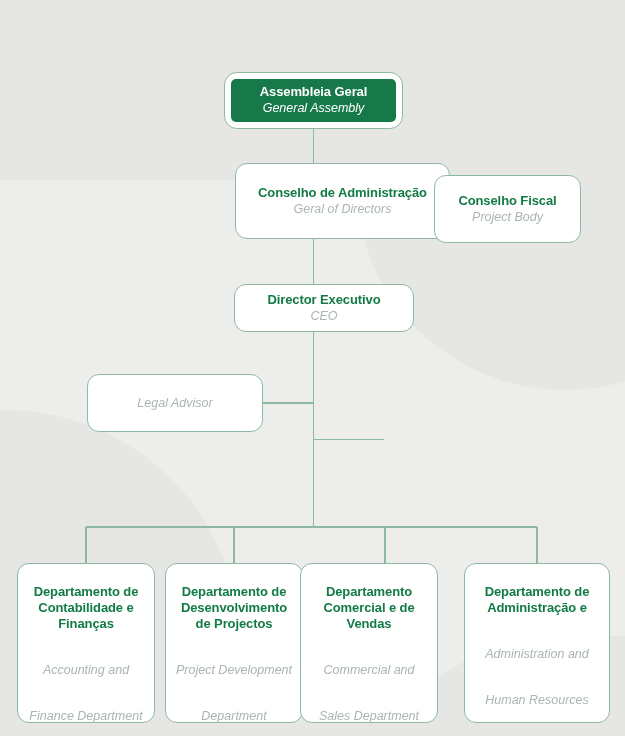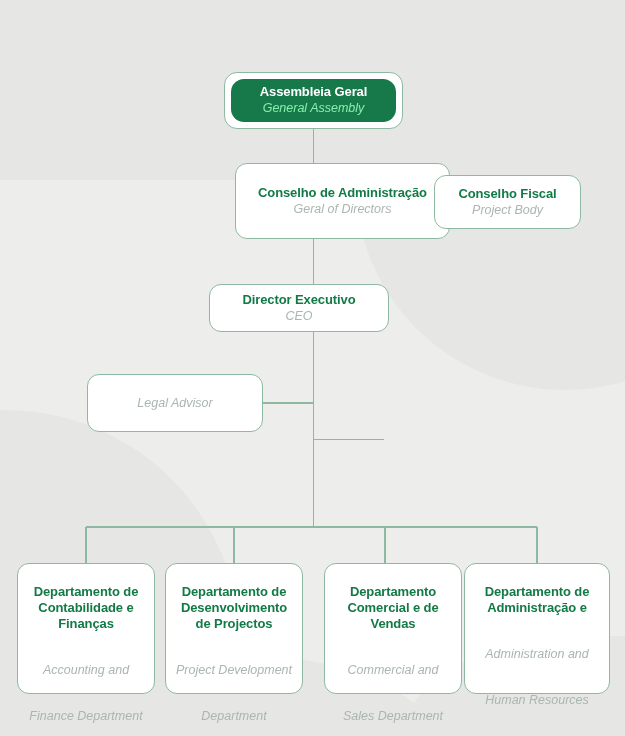--- a/index.html
+++ b/index.html
@@ -111,72 +111,72 @@
     top: 72px;
     width: 179px;
     height: 57px;
     padding: 6px;
     border-radius: 13px;
   }
   .green-plate {
     width: 100%;
     height: 100%;
     background: #17794a;
-    border-radius: 13px;
+    border-radius: 5px;
     display: flex;
     flex-direction: column;
     align-items: center;
     justify-content: center;
   }
   .green-plate .pt { color: #ffffff; }
-  .green-plate .en { color: #86efac; }
+  .green-plate .en { color: #ffffff; }
 
   #node-board-of-directors {
     left: 227px;
     top: 163px;
     width: 215px;
     height: 76px;
     margin-left: 8px;
   }
   #node-fiscal-body {
     left: 434px;
     top: 175px;
     width: 147px;
-    height: 54px;
+    height: 68px;
   }
   #node-ceo {
-    left: 209px;
+    left: 234px;
     top: 284px;
     width: 180px;
     height: 48px;
   }
   #node-legal-advisor {
     left: 87px;
     top: 374px;
     width: 176px;
     height: 58px;
   }
   #node-hseq {
     left: 384px;
     top: 408px;
     width: 158px;
     height: 64px;
   }
 
   .dept {
     top: 563px;
     width: 138px;
-    height: 131px;
+    height: 160px;
     justify-content: flex-start;
     padding: 20px 9px 12px;
   }
   .dept .en { margin-top: 31px; }
   #node-dept-accounting { left: 17px; }
   #node-dept-projects   { left: 165px; }
-  #node-dept-commercial { left: 324px; }
+  #node-dept-commercial { left: 300px; }
   #node-dept-hr         { left: 464px; width: 146px; }
 </style>
 </head>
 <body>
 
 <div id="chart-root">
 
   <div class="bg-layer">
     <div class="blob blob-top"></div>
     <div class="blob blob-right"></div>

